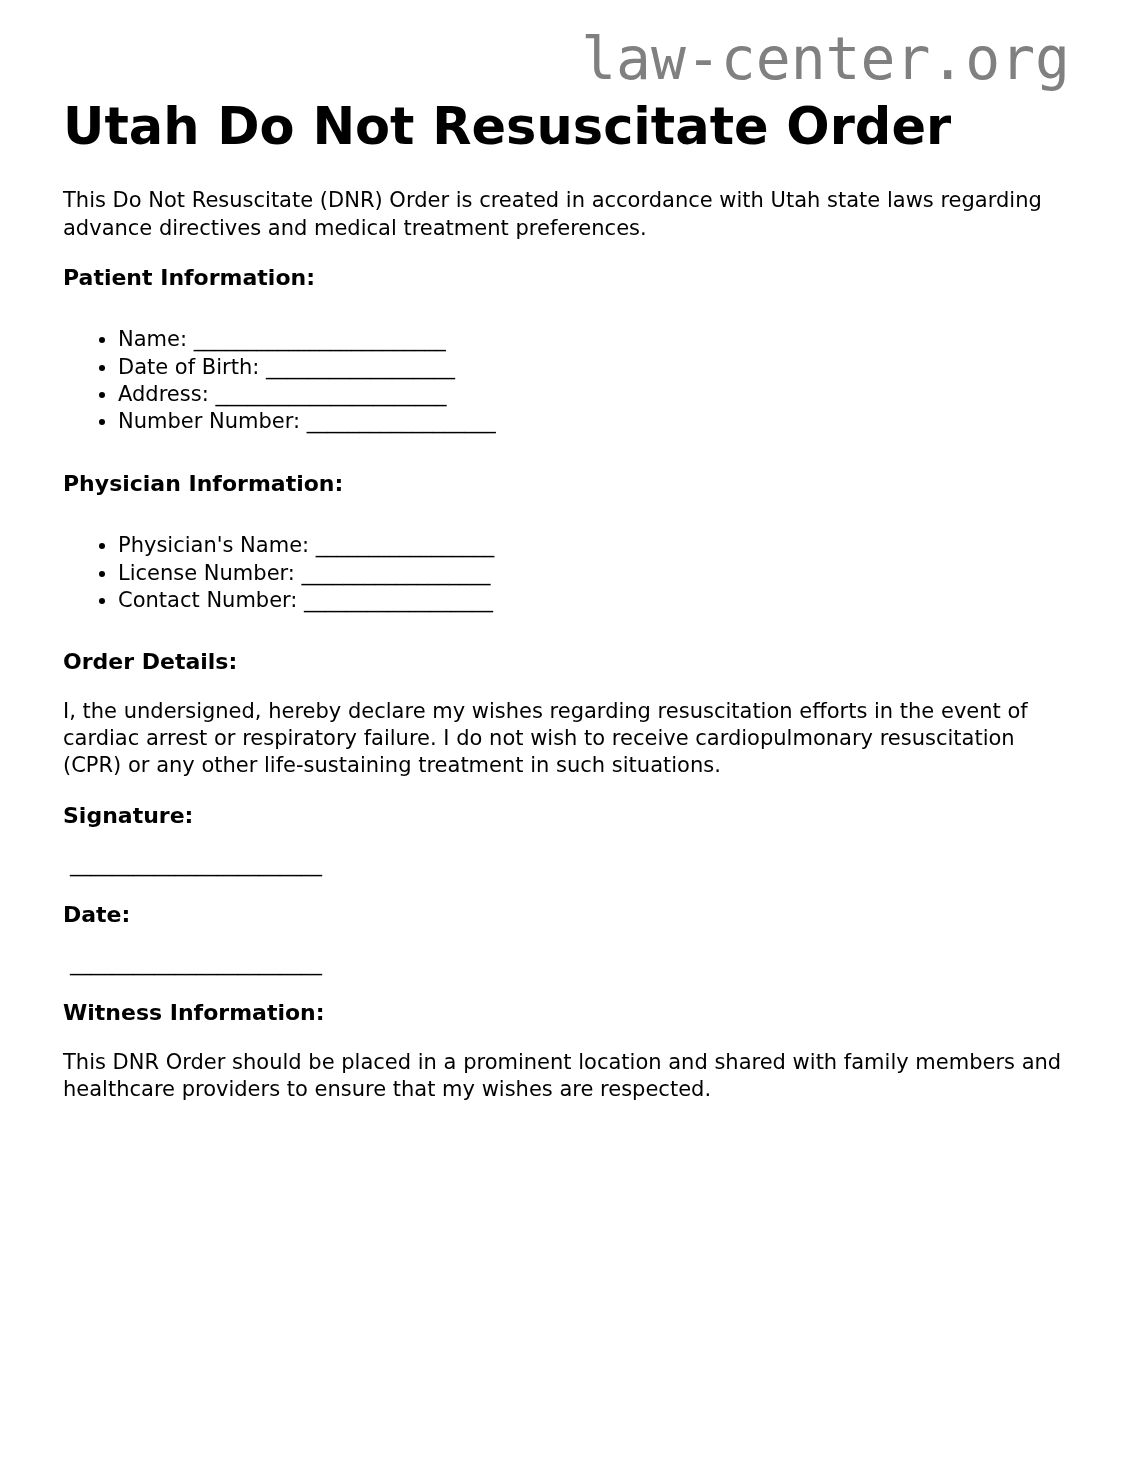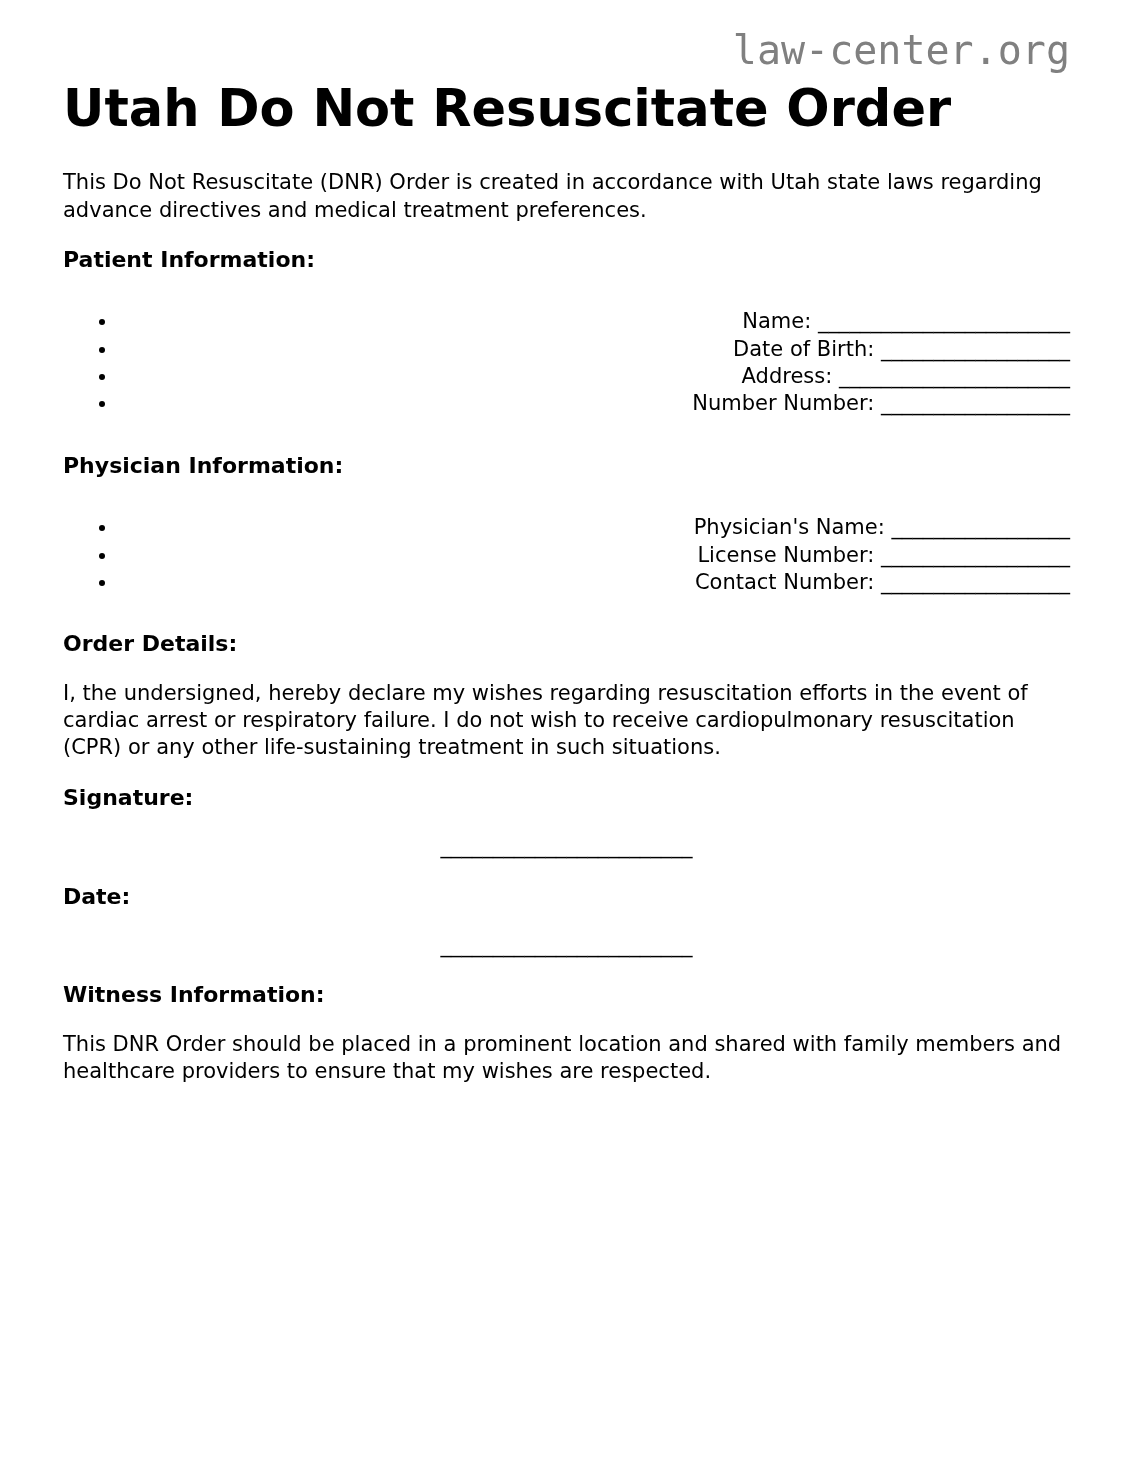--- a/index.html
+++ b/index.html
@@ -13,21 +13,21 @@
     min-height: 1466px;
     box-sizing: border-box;
     padding: 30px 63px 60px 63px;
     font-family: "DejaVu Sans", "Liberation Sans", sans-serif;
     font-size: 21px;
     line-height: 1.3;
   }
   .logo {
     text-align: right;
     font-family: "DejaVu Sans Mono", "Liberation Mono", monospace;
-    font-size: 40px;
+    font-size: 58px;
     line-height: 1;
     color: #808080;
     white-space: nowrap;
   }
   h1.doc-title {
     font-size: 51px;
     line-height: 1.3;
     font-weight: bold;
     margin: 6px 0 27px 0;
   }
@@ -37,30 +37,28 @@
     font-weight: bold;
     margin: 22px 0 21px 0;
   }
   p.doc-par {
     margin: 18px 0;
   }
   ul.doc-list {
     list-style: disc;
     margin: 34px 0;
     padding-left: 55px;
-    text-align: right;
   }
   ul.doc-list li {
     margin: 0;
     padding: 0;
   }
   p.blank-line {
     margin: 21px 7px;
     white-space: nowrap;
-    text-align: center;
   }
 </style>
 </head>
 <body>
 
 <div class="page">
 
   <div class="logo">law-center.org</div>
 
   <h1 class="doc-title">Utah Do Not Resuscitate Order</h1>

